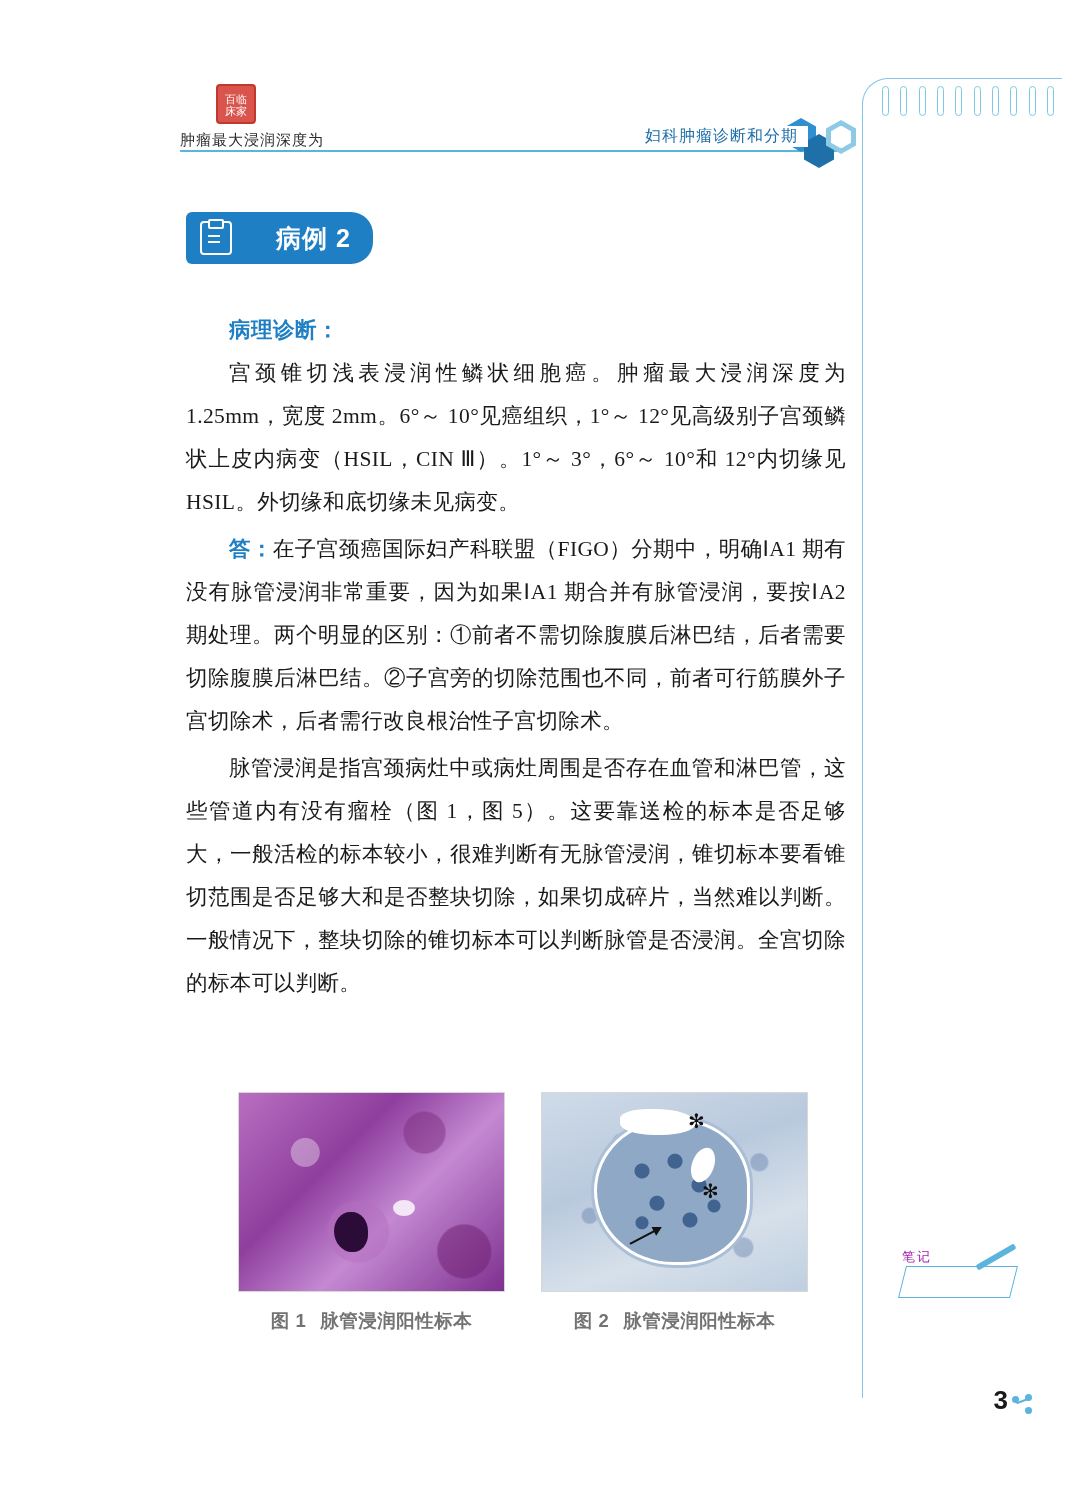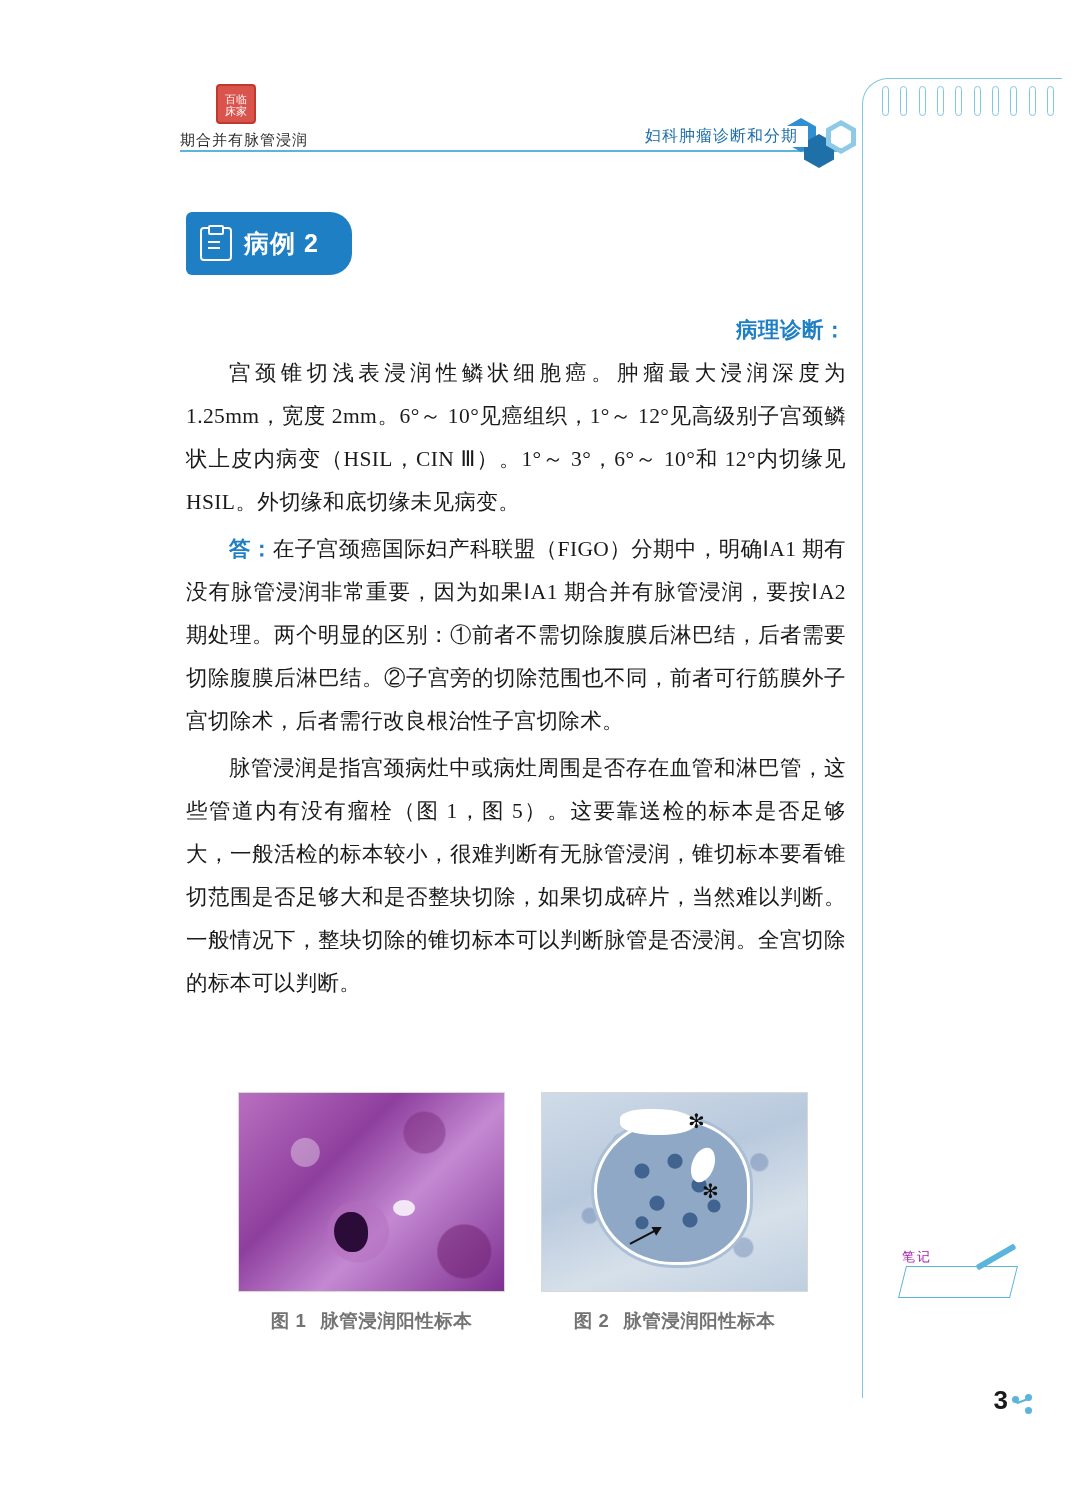--- a/index.html
+++ b/index.html
@@ -131,28 +131,29 @@
     width: 20px; height: 22.8px;
     background: #fff;
     clip-path: polygon(50% 0%, 100% 25%, 100% 75%, 50% 100%, 0% 75%, 0% 25%);
   }
 
   
   .case-badge {
     position: absolute;
     left: 186px;
     top: 212px;
-    height: 63px;
+    height: 52px;
     min-width: 166px;
     background: #1f7fc4;
     border-radius: 6px 22px 22px 6px;
     display: flex;
     align-items: center;
     padding: 0 22px 0 14px;
     box-sizing: border-box;
+    gap: 32px;
   }
   .badge-icon {
     width: 28px;
     height: 30px;
     border: 2px solid #ffffff;
     border-radius: 4px;
     position: relative;
     margin-right: 12px;
     flex: none;
   }
@@ -199,21 +200,20 @@
   }
   .sub-head {
     margin: 14px 0 2px 0;
     font-size: 21.5px;
     line-height: 40px;
     color: #1f7fc4;
     font-weight: bold;
     text-indent: 2em;
     font-family: "Liberation Sans", sans-serif;
     letter-spacing: 0.5px;
-    text-align: right;
   }
   .ans-label {
     color: #1f7fc4;
     font-weight: bold;
     font-family: "Liberation Sans", sans-serif;
   }
 
   
   .figures {
     position: absolute;
@@ -426,21 +426,21 @@
       <span class="spiral"></span>
       <span class="spiral"></span>
     <span class="spiral"></span>
       <span class="spiral"></span>
       <span class="spiral"></span>
     <span class="spiral"></span>
   </div>
 
   <div class="header">
     <div class="seal">百临床家</div>
-    <div class="series-name">期合并有脉管浸润</div>
+    <div class="series-name">肿瘤最大浸润深度为</div>
     <div class="header-rule"></div>
     <div class="hex h1"></div>
     <div class="hex h2"></div>
     <div class="hex-ring"></div>
     <div class="header-title">妇科肿瘤诊断和分期</div>
   </div>
 
   <div class="case-badge">
     <span class="badge-icon"></span>
     <span class="badge-text">病例 2</span>

